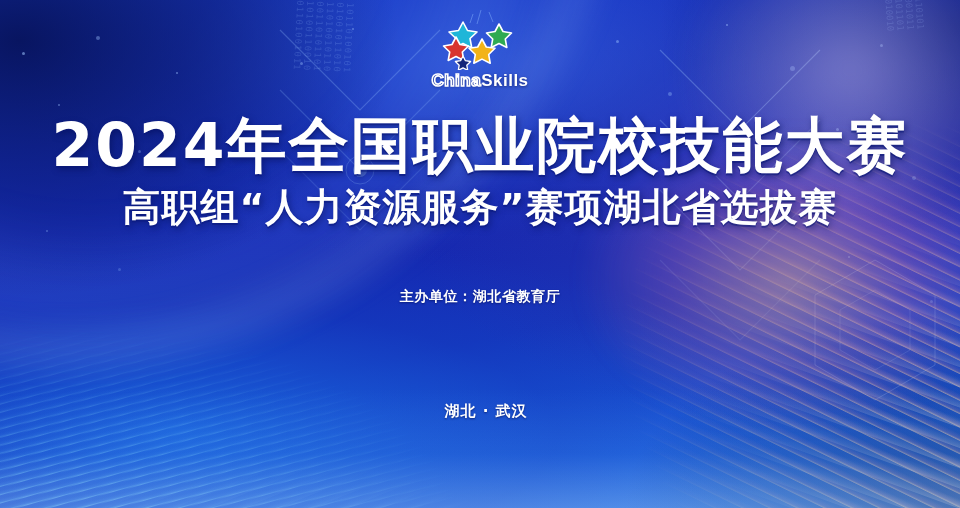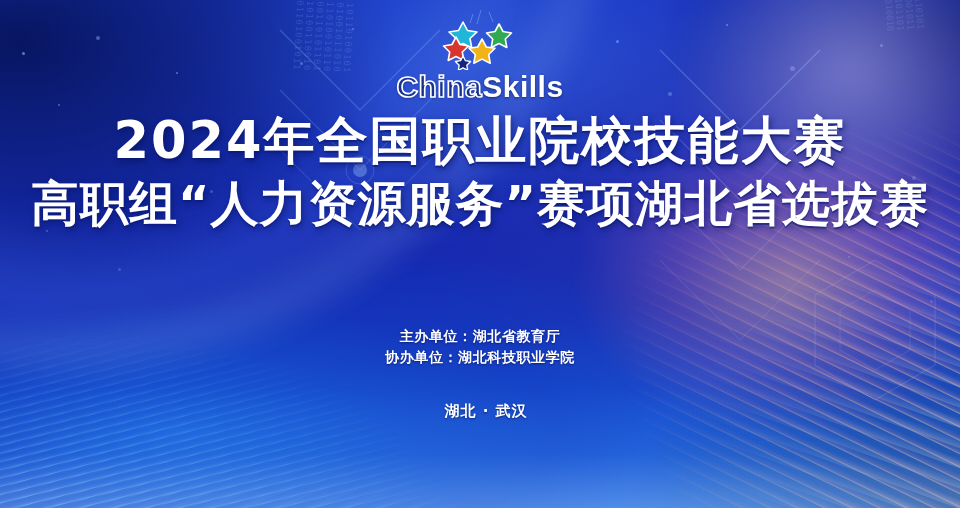--- a/index.html
+++ b/index.html
@@ -201,21 +201,21 @@
 
   .logo {
     position:absolute; left:0; right:0; top:8px;
     display:flex; flex-direction:column; align-items:center;
   }
   .stars { position:relative; width:86px; height:62px; }
   .stars svg { position:absolute; left:0; top:0; }
 
   .brand {
     margin-top:2px;
-    font-size:30px;
+    font-size:17px;
     font-weight:bold;
     letter-spacing:0.5px;
     line-height:1;
     white-space:nowrap;
   }
   .brand .b-hollow {
     color:transparent;
     -webkit-text-stroke:1.6px #ffffff;
     text-shadow:0 1px 3px rgba(0,10,60,0.55);
   }
@@ -223,47 +223,47 @@
     color:#ffffff;
     text-shadow:0 1px 3px rgba(0,10,60,0.55);
   }
 
   .title-block {
     position:absolute; left:0; right:0; top:112px;
     text-align:center;
   }
   .title-main {
     font-family:"DejaVu Sans", "Liberation Sans", sans-serif;
-    font-size:51px;
+    font-size:60px;
     font-weight:bold;
     color:#ffffff;
     letter-spacing:2px;
     line-height:1.12;
     text-shadow:
       0 2px 0 rgba(9,24,120,0.55),
       2px 3px 6px rgba(5,15,85,0.55);
     white-space:nowrap;
   }
   .title-sub {
     margin-top:6px;
     font-family:"DejaVu Sans", "Liberation Sans", sans-serif;
-    font-size:48px;
+    font-size:38px;
     font-weight:bold;
     color:#ffffff;
     letter-spacing:1px;
     line-height:1.2;
     text-shadow:
       0 2px 0 rgba(9,24,120,0.5),
       2px 3px 6px rgba(5,15,85,0.5);
     white-space:nowrap;
   }
 
   .orgs {
     position:absolute; left:0; right:0; top:286px;
-    display:flex; flex-direction:column; align-items:center;margin-top:40px;
+    display:flex; flex-direction:column; align-items:center;
   }
   .org-line {
     font-family:"DejaVu Sans", "Liberation Sans", sans-serif;
     font-size:14px;
     font-weight:bold;
     color:#ffffff;
     line-height:21px;
     letter-spacing:0.6px;
     white-space:nowrap;
     text-shadow:0 1px 2px rgba(4,14,80,0.6);
@@ -393,21 +393,20 @@
       </div>
     </div>
 
     <div class="title-block">
       <div class="title-main">2024年全国职业院校技能大赛</div>
       <div class="title-sub">高职组“人力资源服务”赛项湖北省选拔赛</div>
     </div>
 
     <div class="orgs">
       <div class="org-line">主办单位：湖北省教育厅</div>
-      <div class="org-line">协办单位：湖北科技职业学院</div>
     </div>
 
     <div class="venue">
       <div class="venue-place">湖北 · 武汉</div>
     </div>
 
   </div>
 </div>
 
 </body></html>

